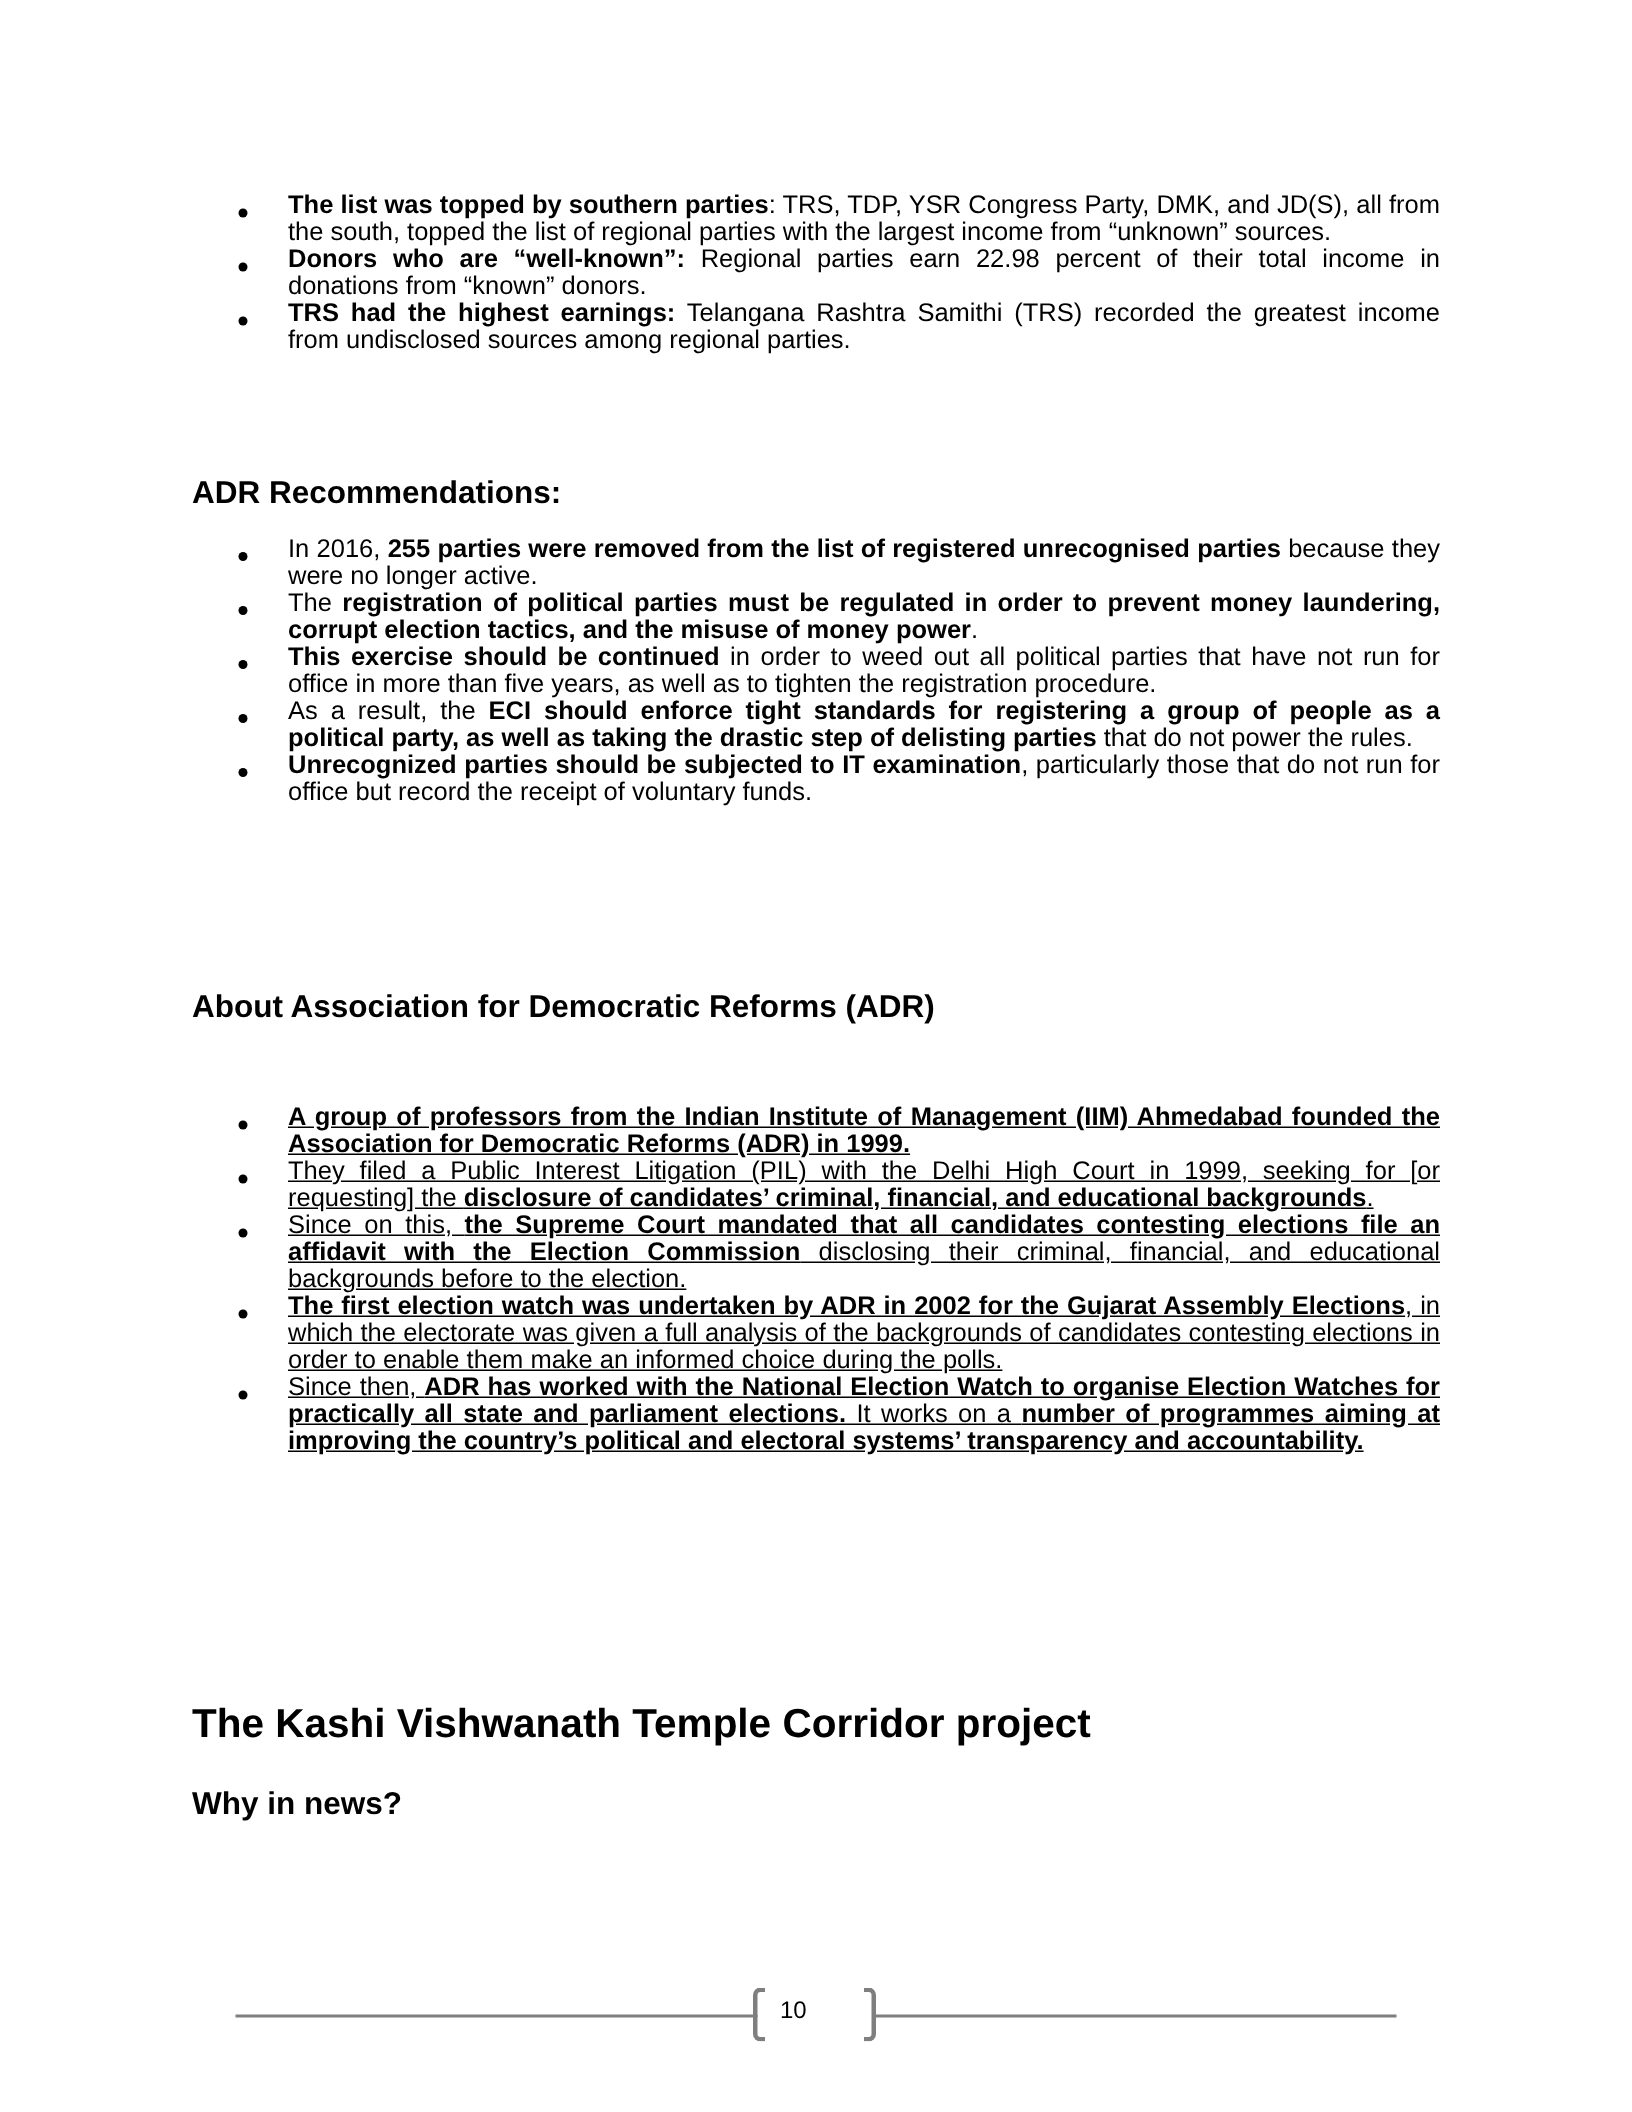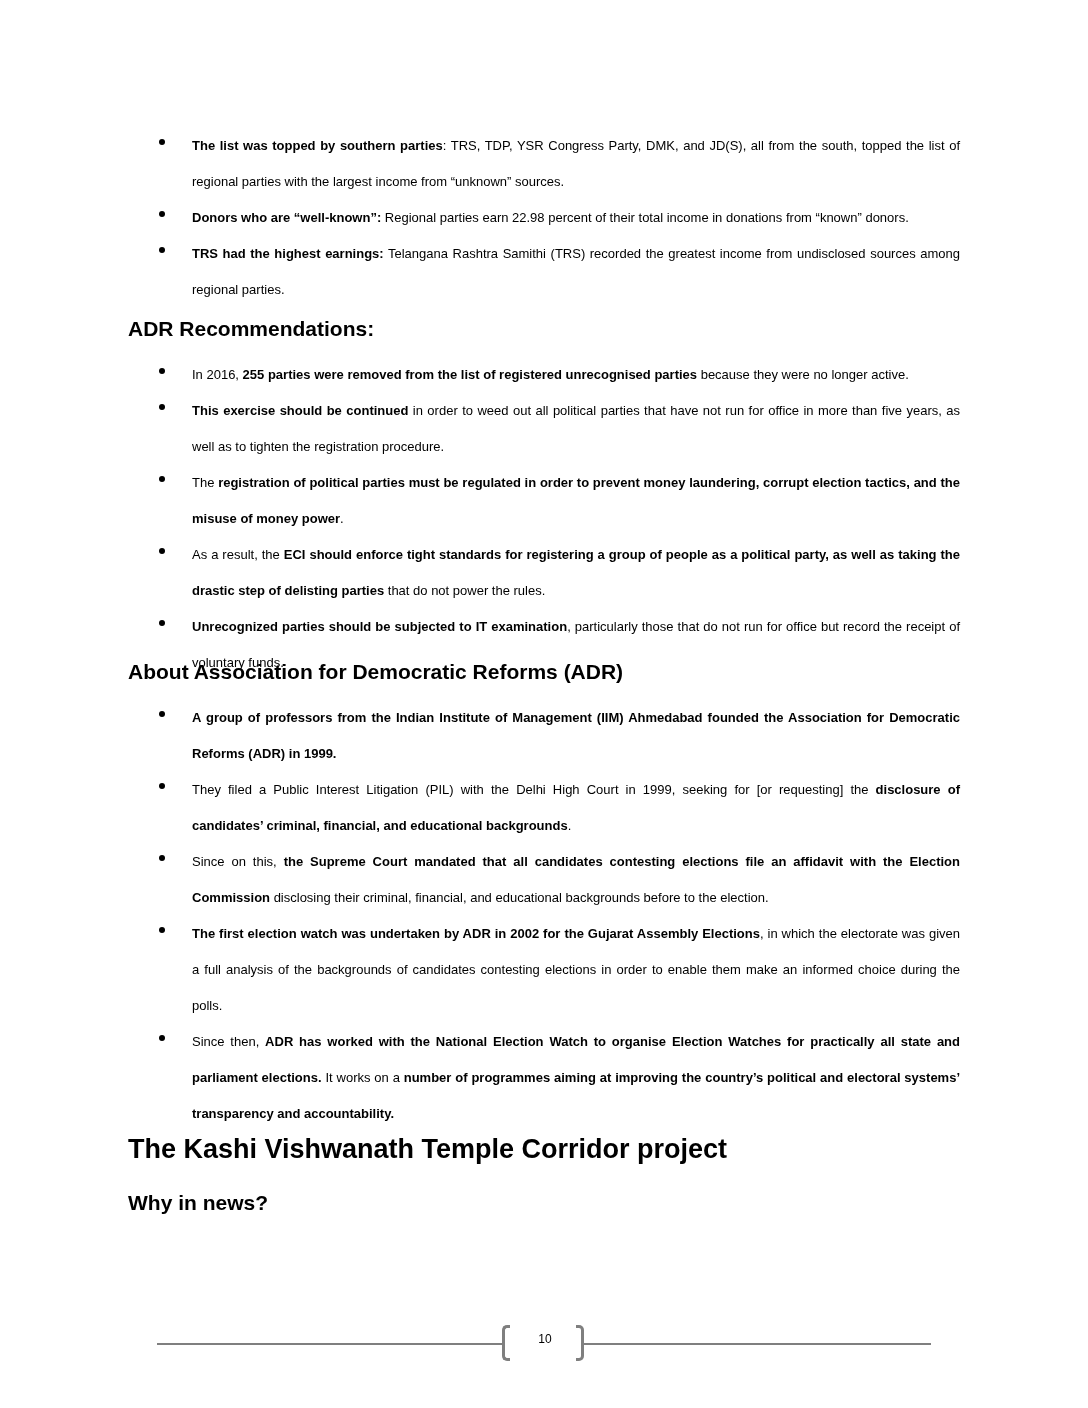--- a/index.html
+++ b/index.html
@@ -1,59 +1,59 @@
 <!DOCTYPE html>
 <html><head>
 <meta charset="utf-8">
 <style>
   html, body { margin: 0; padding: 0; background: #ffffff; }
   body { width: 1088px; height: 1408px; position: relative; overflow: hidden;
          font-family: "Liberation Sans", sans-serif; color: #000; }
   .page { position: absolute; left: 0; top: 0; width: 1088px; height: 1408px; }
   .block { position: absolute; left: 128px; width: 832px; }
   ul.bullets { list-style: none; margin: 0; padding: 0; }
-  ul.bullets li { position: relative; padding-left: 64px; font-size: 13px; line-height: 36px;
+  ul.bullets li { position: relative; padding-left: 64px; font-size: 17px; line-height: 18px;
                   text-align: justify; margin: 0; }
   ul.bullets li .dot { position: absolute; left: 31px; top: 11px; width: 6px; height: 6px;
                        border-radius: 50%; background: #000; }
   .b { font-weight: bold; }
   .subhead { position: absolute; left: 128px; font-size: 21px; font-weight: bold; }
   .h2 { position: absolute; left: 128px; top: 1134px; font-size: 27px; font-weight: bold; }
   .footer-line { position: absolute; height: 2px; background: #7f7f7f; top: 1343px; }
   .bracket { position: absolute; top: 1325px; width: 8px; height: 36px; border: 3px solid #7f7f7f; box-sizing: border-box; }
   .bracket.left { left: 502px; border-right: none; border-radius: 5px 0 0 5px; }
   .bracket.right { left: 576px; border-left: none; border-radius: 0 5px 5px 0; }
-  .page-num { position: absolute; top: 1332px; left: 520px; width: 50px; text-align: center; font-size: 12px; }
+  .page-num { position: absolute; top: 1332px; left: 520px; width: 50px; text-align: left; font-size: 16px; }
 </style>
 </head>
 <body>
 
 <div class="page">
 
   <div class="block" style="top:128px;">
     <ul class="bullets">
       <li><span class="dot"></span><span class="b">The list was topped by southern parties</span><span>: TRS, TDP, YSR Congress Party, DMK, and JD(S), all from the south, topped the list of regional parties with the largest income from “unknown” sources.</span></li>
       <li><span class="dot"></span><span class="b">Donors who are “well-known”:</span><span> Regional parties earn 22.98 percent of their total income in donations from “known” donors.</span></li>
       <li><span class="dot"></span><span class="b">TRS had the highest earnings:</span><span> Telangana Rashtra Samithi (TRS) recorded the greatest income from undisclosed sources among regional parties.</span></li>
     </ul>
   </div>
 
   <div class="subhead" style="top:317px;">ADR Recommendations:</div>
   <div class="block" style="top:357px;">
     <ul class="bullets">
       <li><span class="dot"></span><span>In 2016, </span><span class="b">255 parties were removed from the list of registered unrecognised parties</span><span> because they were no longer active.</span></li>
+      <li><span class="dot"></span><span>The </span><span class="b">registration of political parties must be regulated in order to prevent money laundering, corrupt election tactics, and the misuse of money power</span><span>.</span></li>
       <li><span class="dot"></span><span class="b">This exercise should be continued</span><span> in order to weed out all political parties that have not run for office in more than five years, as well as to tighten the registration procedure.</span></li>
-      <li><span class="dot"></span><span>The </span><span class="b">registration of political parties must be regulated in order to prevent money laundering, corrupt election tactics, and the misuse of money power</span><span>.</span></li>
       <li><span class="dot"></span><span>As a result, the </span><span class="b">ECI should enforce tight standards for registering a group of people as a political party, as well as taking the drastic step of delisting parties</span><span> that do not power the rules.</span></li>
       <li><span class="dot"></span><span class="b">Unrecognized parties should be subjected to IT examination</span><span>, particularly those that do not run for office but record the receipt of voluntary funds.</span></li>
     </ul>
   </div>
 
   <div class="subhead" style="top:660px;">About Association for Democratic Reforms (ADR)</div>
-  <div class="block" style="top:700px;">
+  <div class="block" style="top:736px;text-decoration:underline;">
     <ul class="bullets">
       <li><span class="dot"></span><span class="b">A group of professors from the Indian Institute of Management (IIM) Ahmedabad founded the Association for Democratic Reforms (ADR) in 1999.</span></li>
       <li><span class="dot"></span><span>They filed a Public Interest Litigation (PIL) with the Delhi High Court in 1999, seeking for [or requesting] the </span><span class="b">disclosure of candidates’ criminal, financial, and educational backgrounds</span><span>.</span></li>
       <li><span class="dot"></span><span>Since on this, </span><span class="b">the Supreme Court mandated that all candidates contesting elections file an affidavit with the Election Commission</span><span> disclosing their criminal, financial, and educational backgrounds before to the election.</span></li>
       <li><span class="dot"></span><span class="b">The first election watch was undertaken by ADR in 2002 for the Gujarat Assembly Elections</span><span>, in which the electorate was given a full analysis of the backgrounds of candidates contesting elections in order to enable them make an informed choice during the polls.</span></li>
       <li><span class="dot"></span><span>Since then, </span><span class="b">ADR has worked with the National Election Watch to organise Election Watches for practically all state and parliament elections.</span><span> It works on a </span><span class="b">number of programmes aiming at improving the country’s political and electoral systems’ transparency and accountability.</span></li>
     </ul>
   </div>
 
   <div class="h2">The Kashi Vishwanath Temple Corridor project</div>

